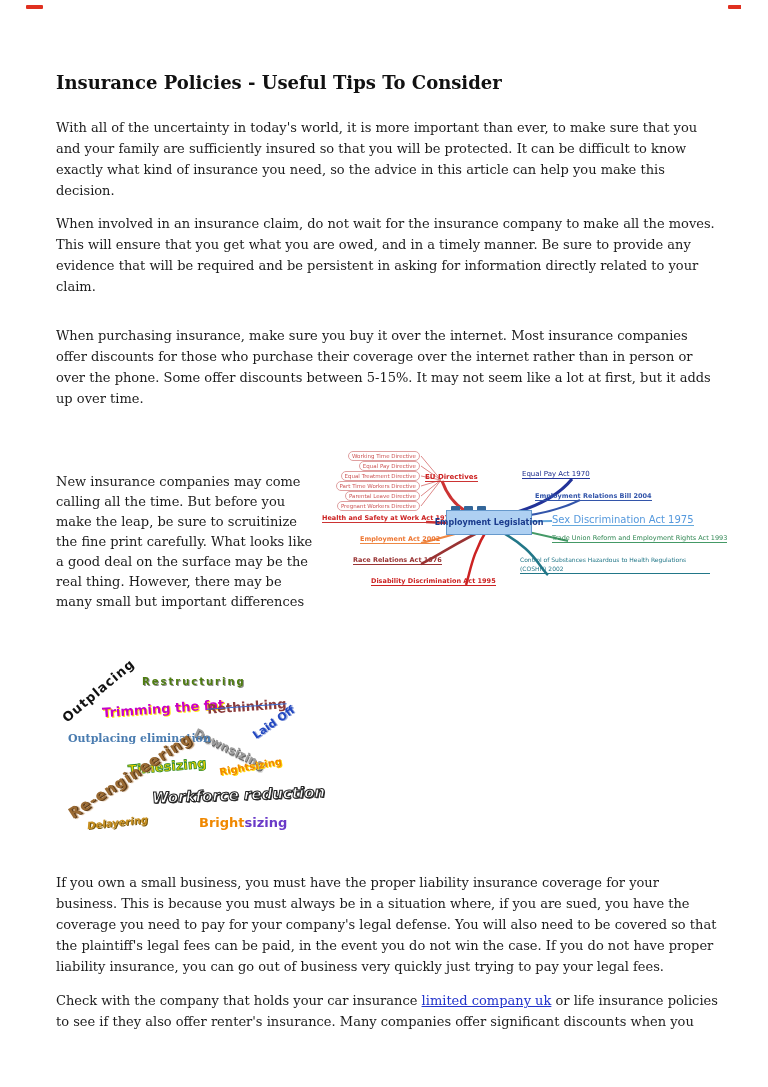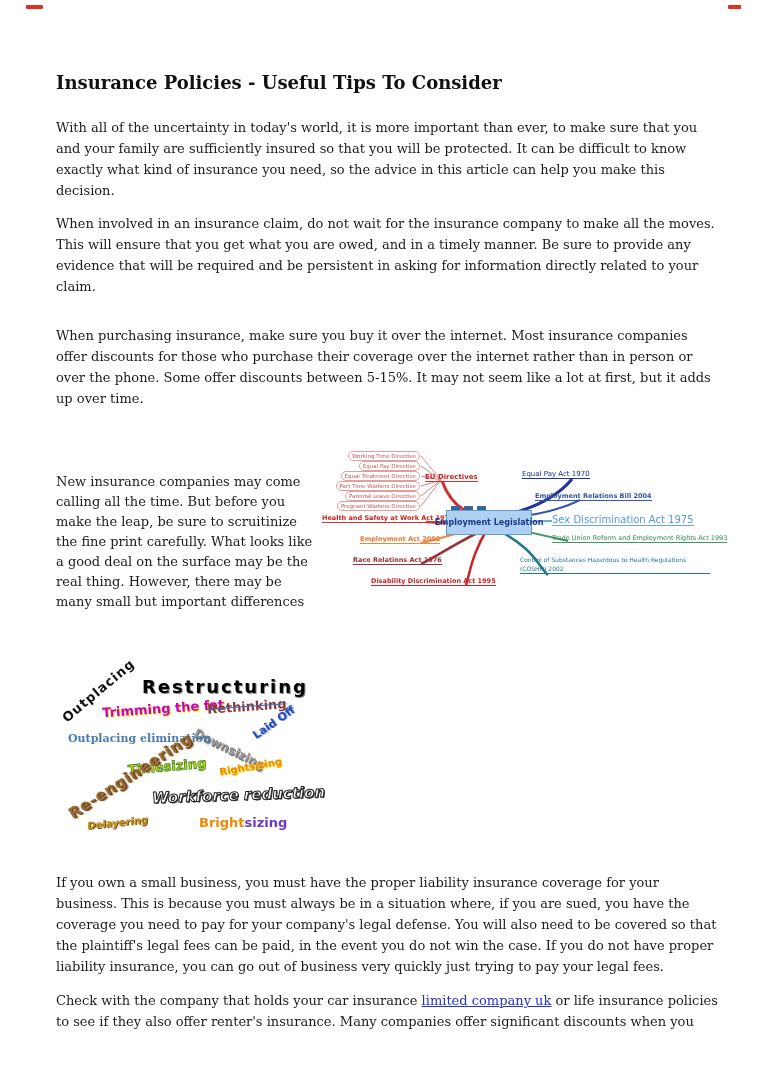--- a/index.html
+++ b/index.html
@@ -61,21 +61,21 @@
   }
   .mm-sq { position:absolute; width:9px; height:7px; background:#336699; top:58px; border-radius:1px; }
   .mm-sq.s0 { left:131px; } .mm-sq.s1 { left:144px; } .mm-sq.s2 { left:157px; }
 
   
   .wordcloud { position:absolute; left:56px; top:668px; width:256px; height:178px;
     font-family:"DejaVu Sans","Liberation Sans",sans-serif; }
   .wc { position:absolute; white-space:nowrap; font-weight:bold; }
   .wc-outplacing   { left:8px;   top:44px;  font-size:13px; color:#111;
                      transform:rotate(-40deg); transform-origin:0 50%; letter-spacing:1px; }
-  .wc-restructuring{ left:86px;  top:8px;   font-size:18px; color:#000000; letter-spacing:2px;
+  .wc-restructuring{ left:86px;  top:8px;   font-size:10px; color:#4d7c0f; letter-spacing:2px;
                      text-shadow:1px 1px 0 #8a8a8a; }
   .wc-trimming     { left:46px;  top:33px;  font-size:13px; color:#c800c8; transform:rotate(-4deg);
                      text-shadow:1px 1px 0 #ffe600; }
   .wc-rethinking   { left:151px; top:31px;  font-size:13px; color:#8a3a3a; transform:rotate(-4deg);
                      text-decoration:line-through; text-decoration-color:#3a6ad0; }
   .wc-laidoff      { left:198px; top:62px;  font-size:11px; color:#2247c0;
                      transform:rotate(-35deg); transform-origin:0 50%; text-shadow:1px 1px 0 #99aadd; }
   .wc-downsizing   { left:139px; top:57px;  font-size:12px; color:#9d9d9d;
                      transform:rotate(26deg); transform-origin:0 50%;
                      text-shadow:1px 1px 0 #666, 2px 2px 0 #ddd; }

